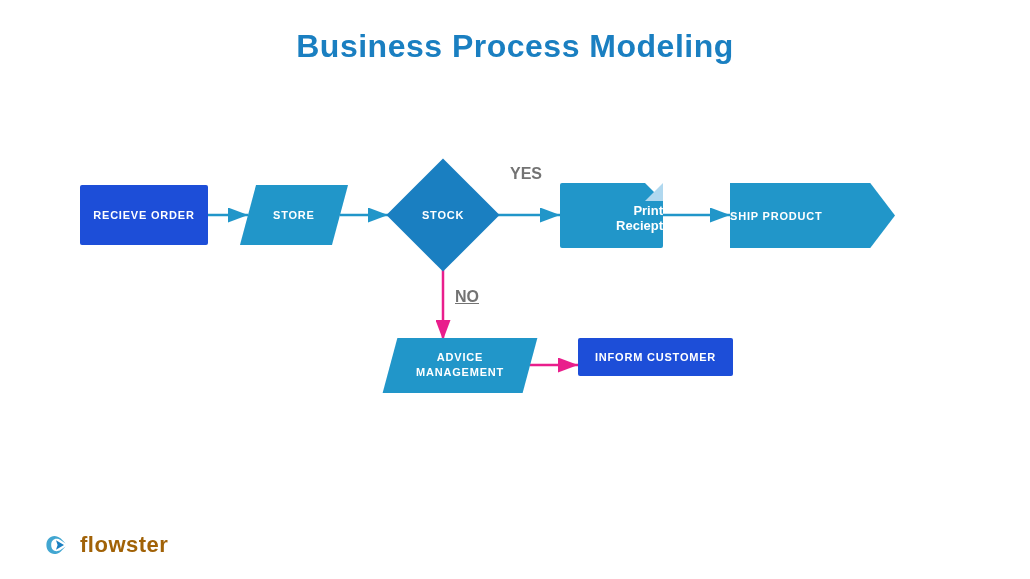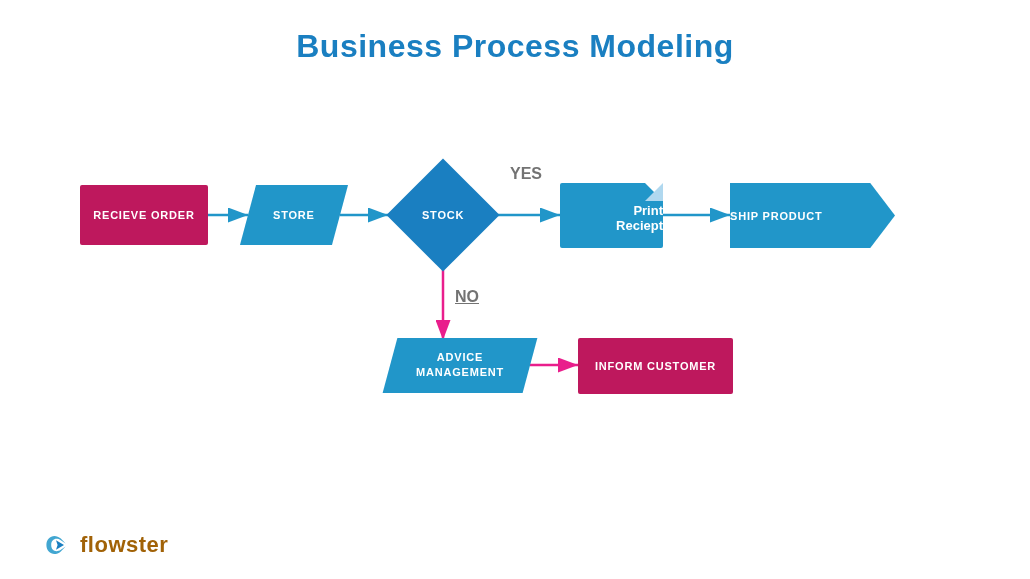--- a/index.html
+++ b/index.html
@@ -36,21 +36,21 @@
       left: 30px;
       right: 30px;
       bottom: 60px;
     }
 
     
 
     
     .rect {
       position: absolute;
-      background: #be185d;
+      background: #1d4ed8;
       color: #ffffff;
       display: flex;
       align-items: center;
       justify-content: center;
       text-align: center;
       font-size: 11px;
       font-weight: 700;
       letter-spacing: 0.8px;
       border-radius: 2px;
     }
@@ -259,21 +259,21 @@
     </div>
 
     <div class="arrow-shape" style="left:700px; top:73px; width:165px; height:65px;">
       <span>SHIP PRODUCT</span>
     </div>
 
     <div class="parallelogram" style="left:360px; top:228px; width:140px; height:55px; text-align:center;">
       <span style="transform:skewX(15deg); display:inline-block; line-height:1.4;">ADVICE<br>MANAGEMENT</span>
     </div>
 
-    <div class="rect" style="left:548px; top:228px; width:155px; height:56px;">
+    <div class="rect" style="left:548px; top:228px; width:155px; height:38px;">
       <span>INFORM CUSTOMER</span>
     </div>
 
   </div>
 
   <div class="logo">
     <svg class="logo-icon" viewBox="0 0 40 40" fill="none" xmlns="http://www.w3.org/2000/svg">
 
       <path d="M8 20 C8 10, 18 5, 26 12 L32 18 L26 14 C20 10, 14 13, 14 20 C14 27, 20 30, 26 26 L32 22 L26 28 C18 35, 8 30, 8 20Z" fill="#2196c9" opacity="0.85"></path>
       <path d="M20 14 L30 20 L20 26 L22 20Z" fill="#1a7fc1"></path>

